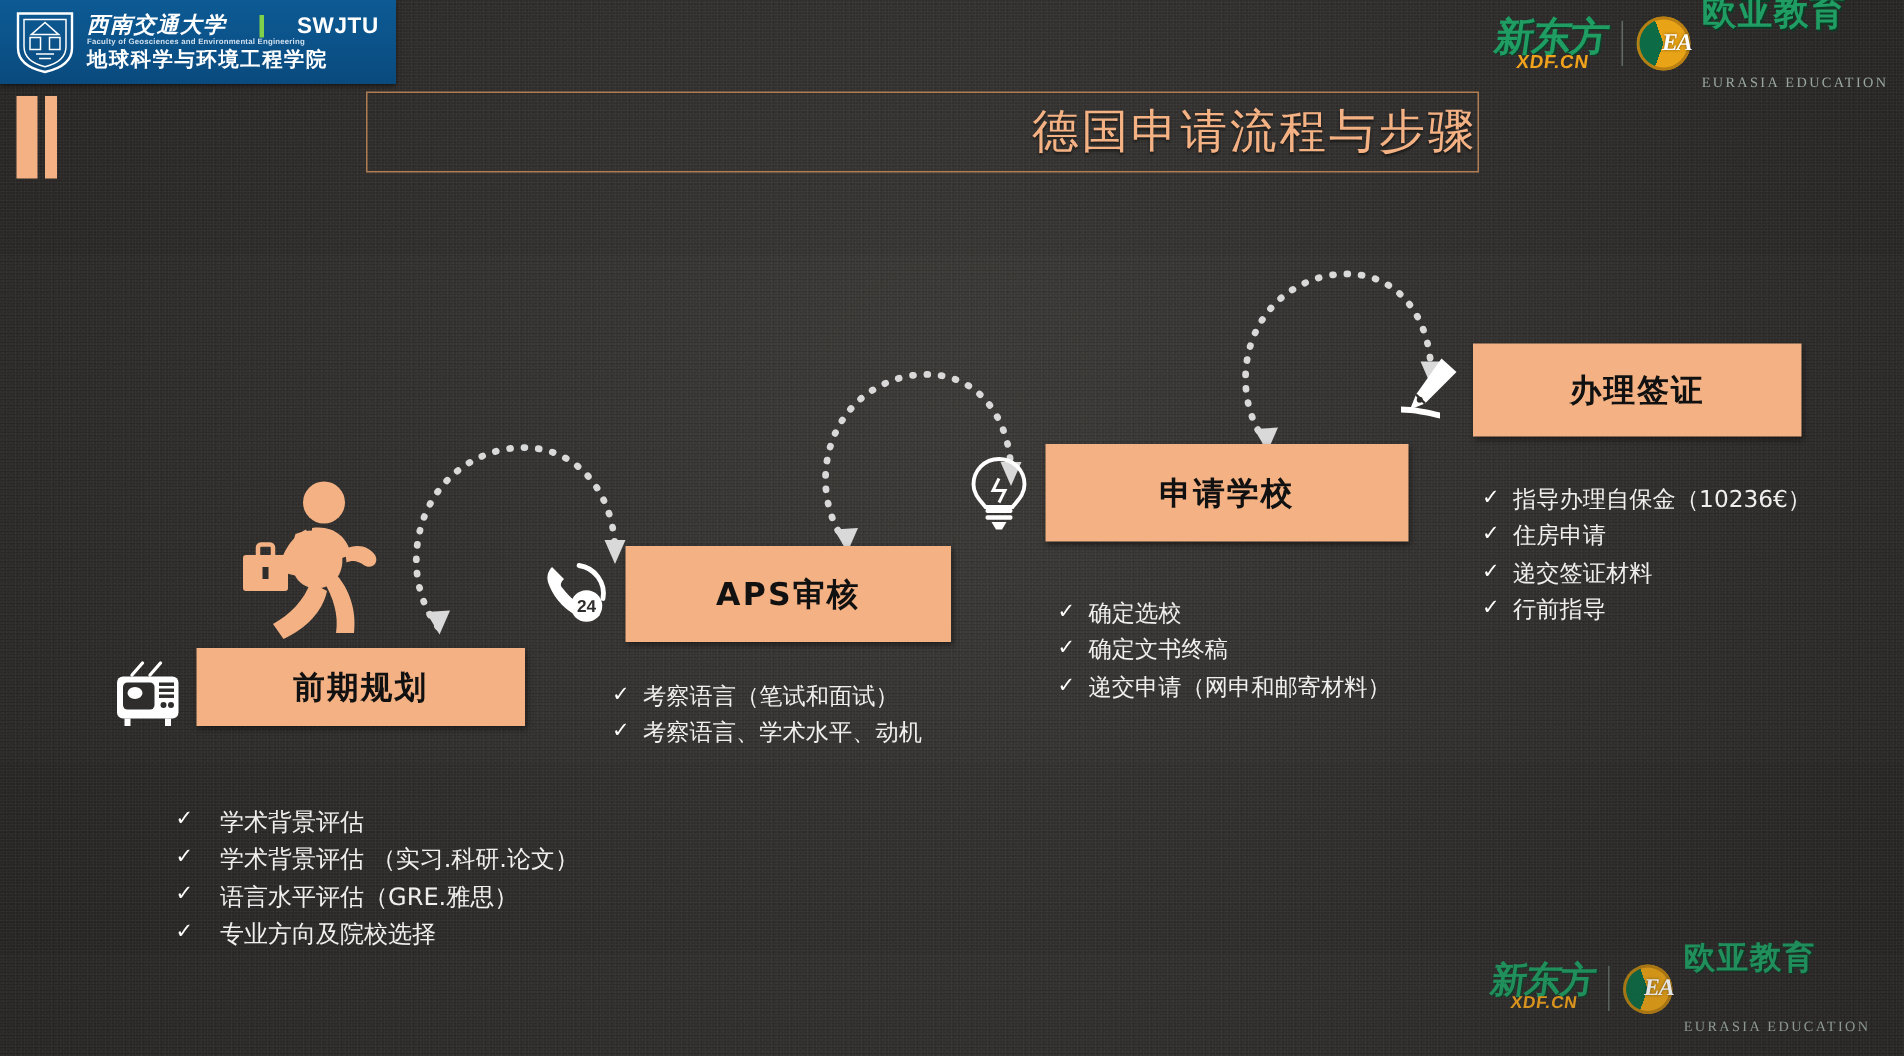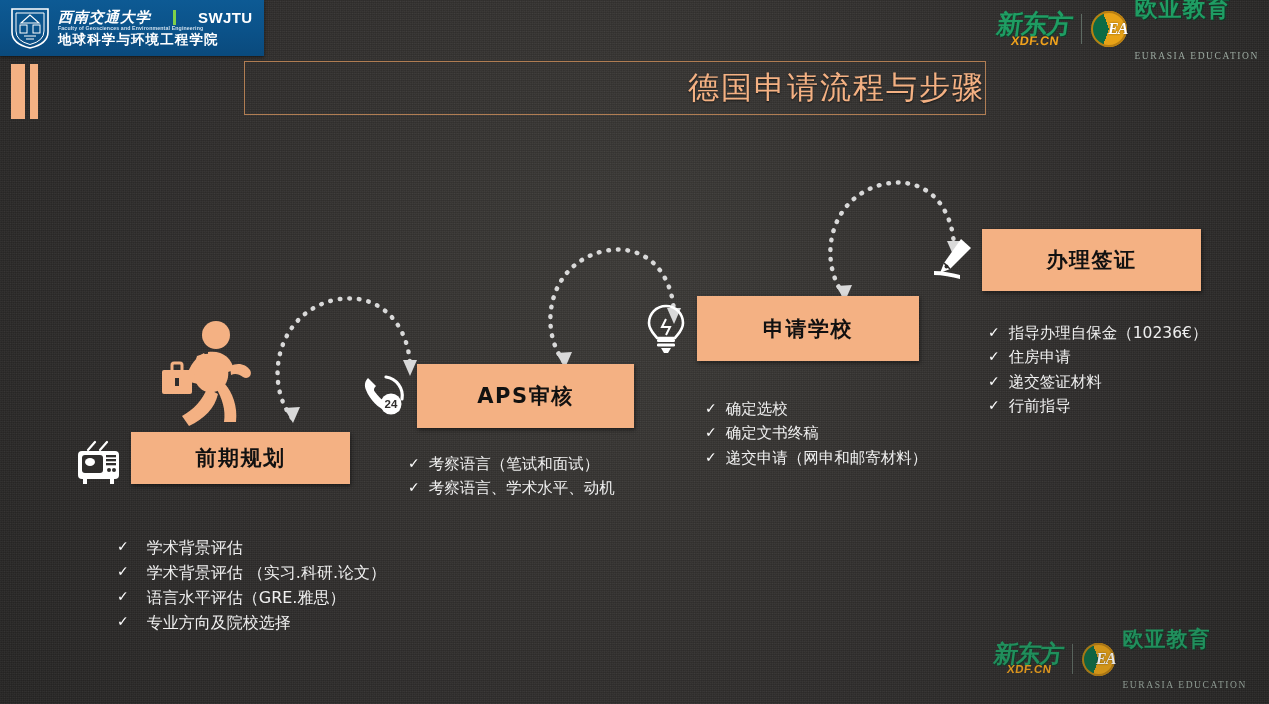--- a/index.html
+++ b/index.html
@@ -100,21 +100,21 @@
   .step-box{
     position:absolute;background:#f4b183;display:flex;align-items:center;justify-content:center;
     box-shadow:1px 2px 4px rgba(0,0,0,.45);
   }
   .step-box .label{
     color:#111;font-size:21px;font-weight:700;letter-spacing:1.5px;
     font-family:"DejaVu Sans","Liberation Sans",sans-serif;
   }
   #box-1{left:131px;top:432px;width:219px;height:52px;}
   #box-2{left:417px;top:364px;width:217px;height:64px;}
-  #box-3{left:697px;top:296px;width:222px;height:65px;}
+  #box-3{left:697px;top:296px;width:242px;height:65px;}
   #box-4{left:982px;top:229px;width:219px;height:62px;}
 
   
   .bullets{position:absolute;color:#efefef;font-size:15.5px;line-height:1.5;
     font-family:"DejaVu Sans","Liberation Sans",sans-serif;}
   .bullets .li{display:flex;gap:9px;align-items:flex-start;margin-bottom:1px;}
   .bullets .tick{color:#fff;font-size:14px;line-height:1.55;flex:0 0 auto;}
   .bullets .txt{flex:1;}
   #list-1{left:117px;top:536px;width:300px;font-size:16px;}
   #list-1 .li{gap:18px;}

